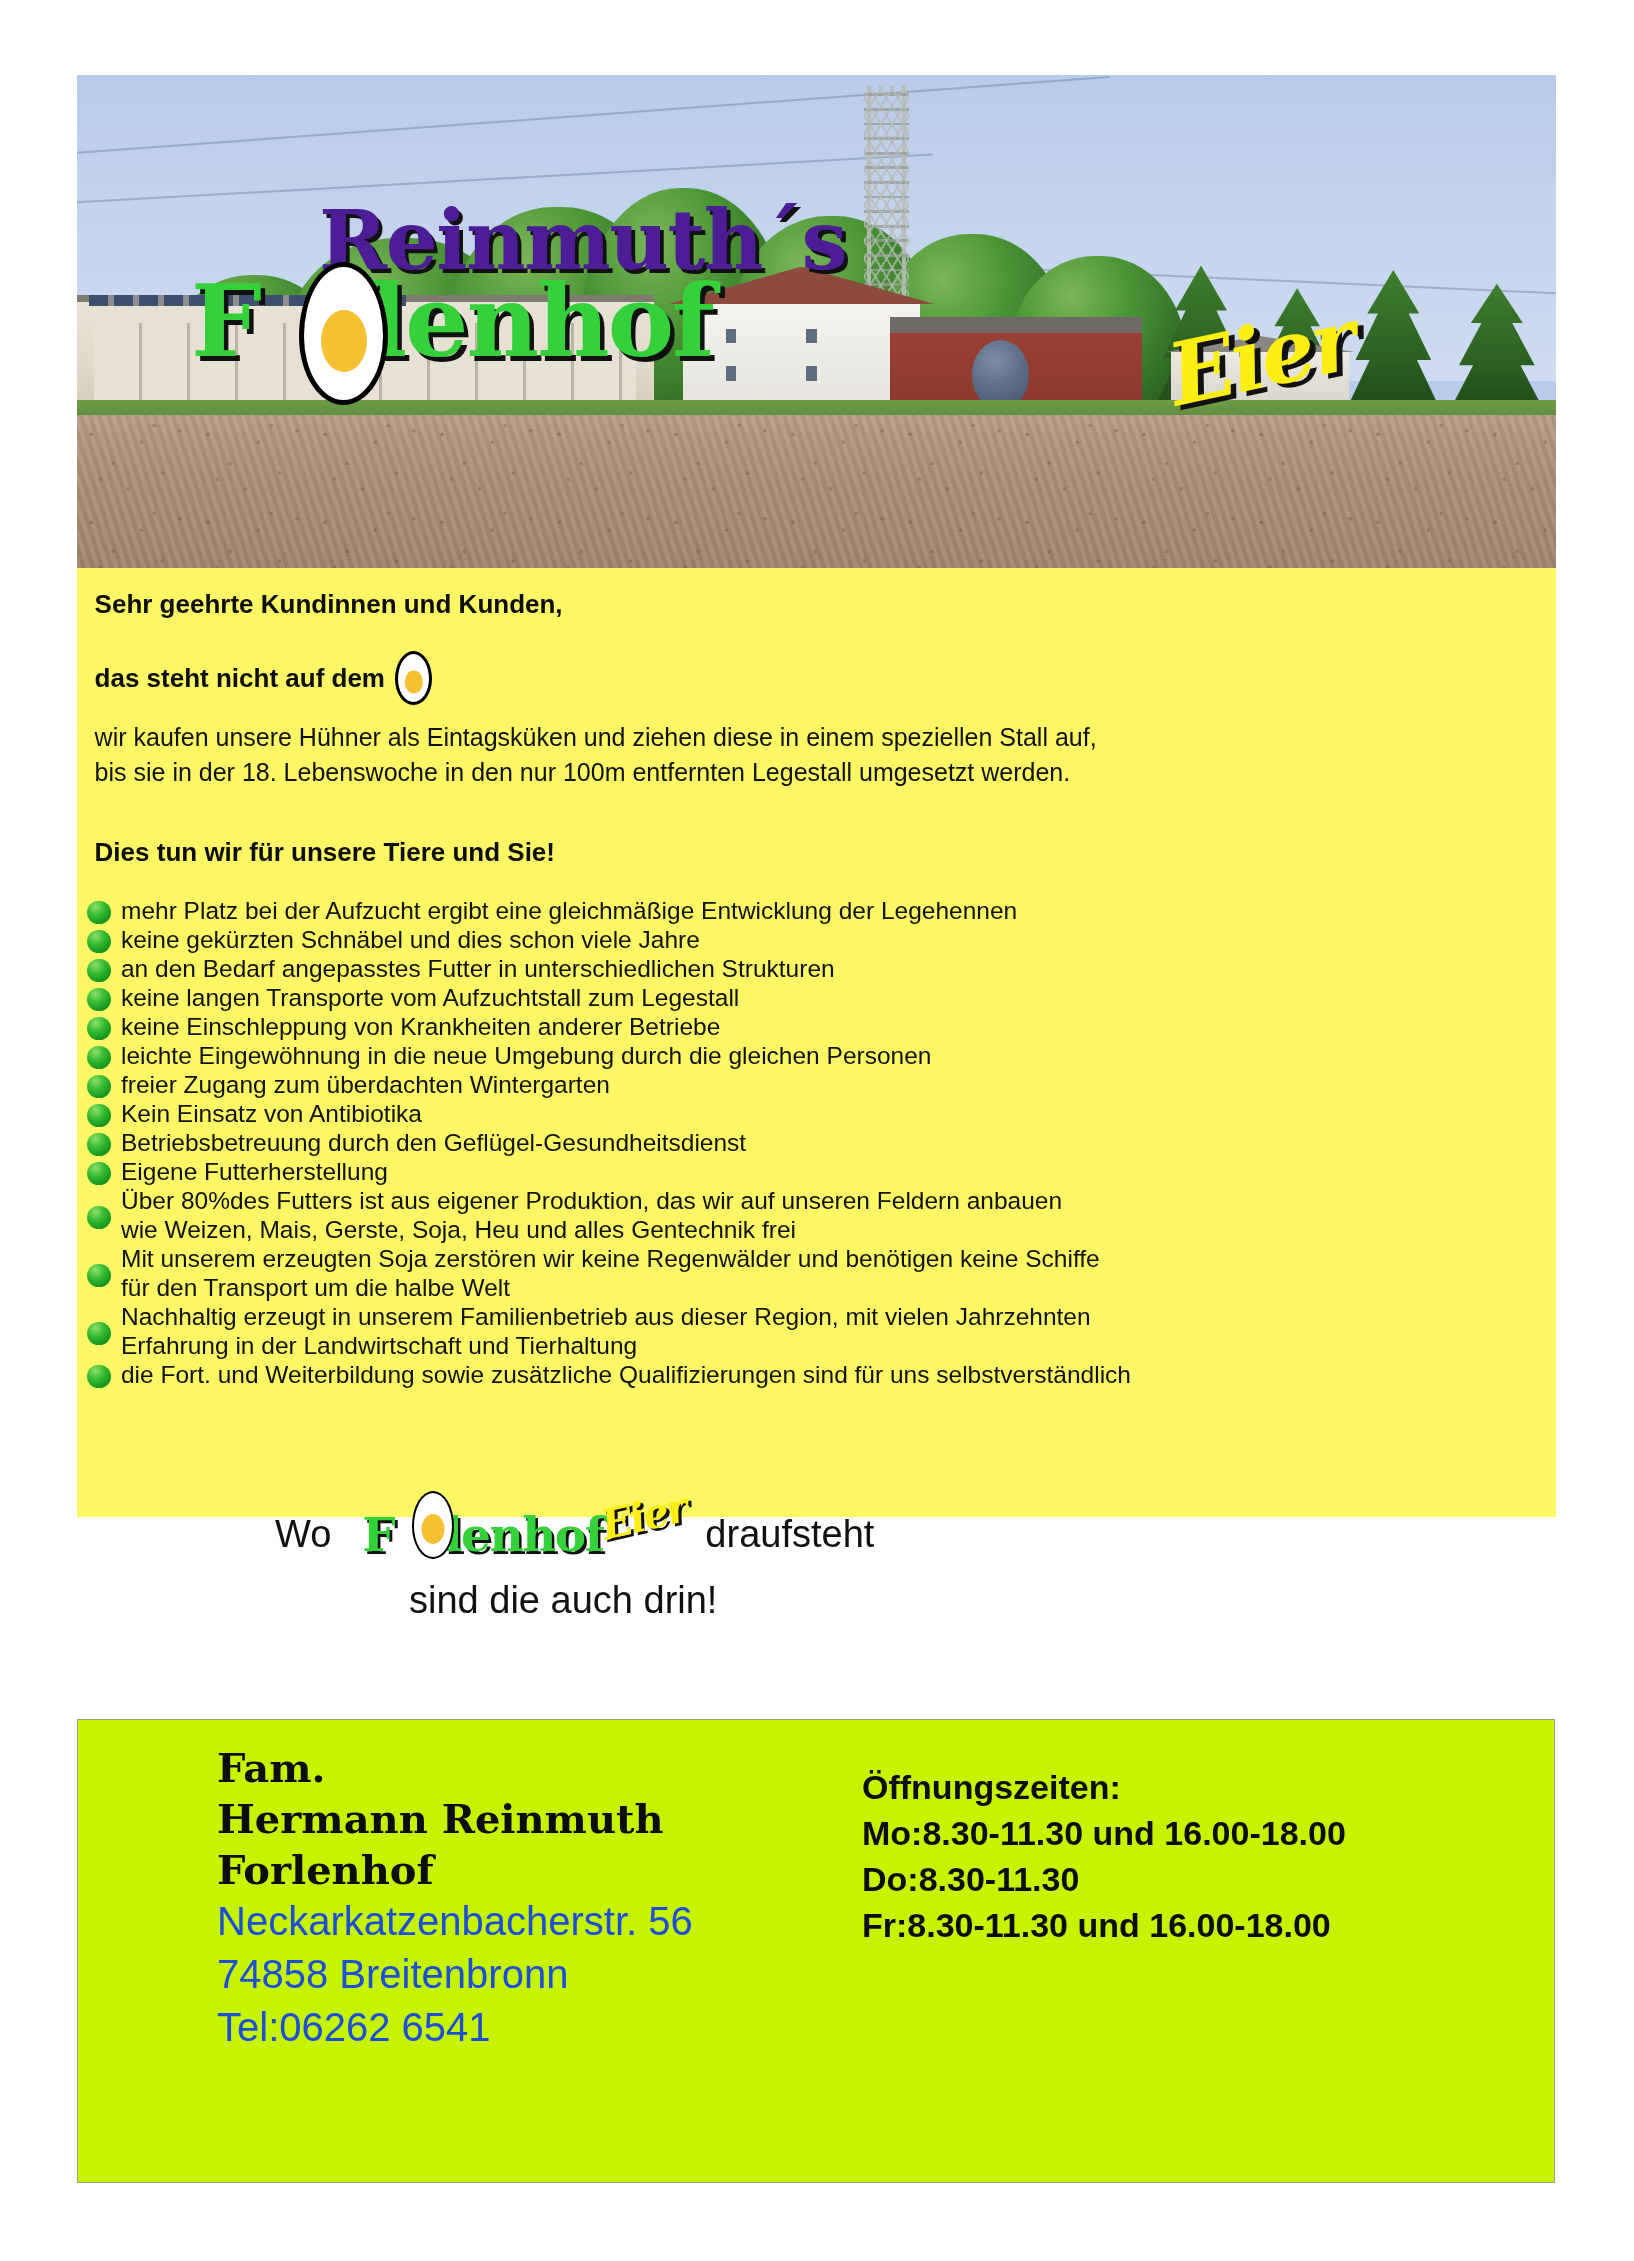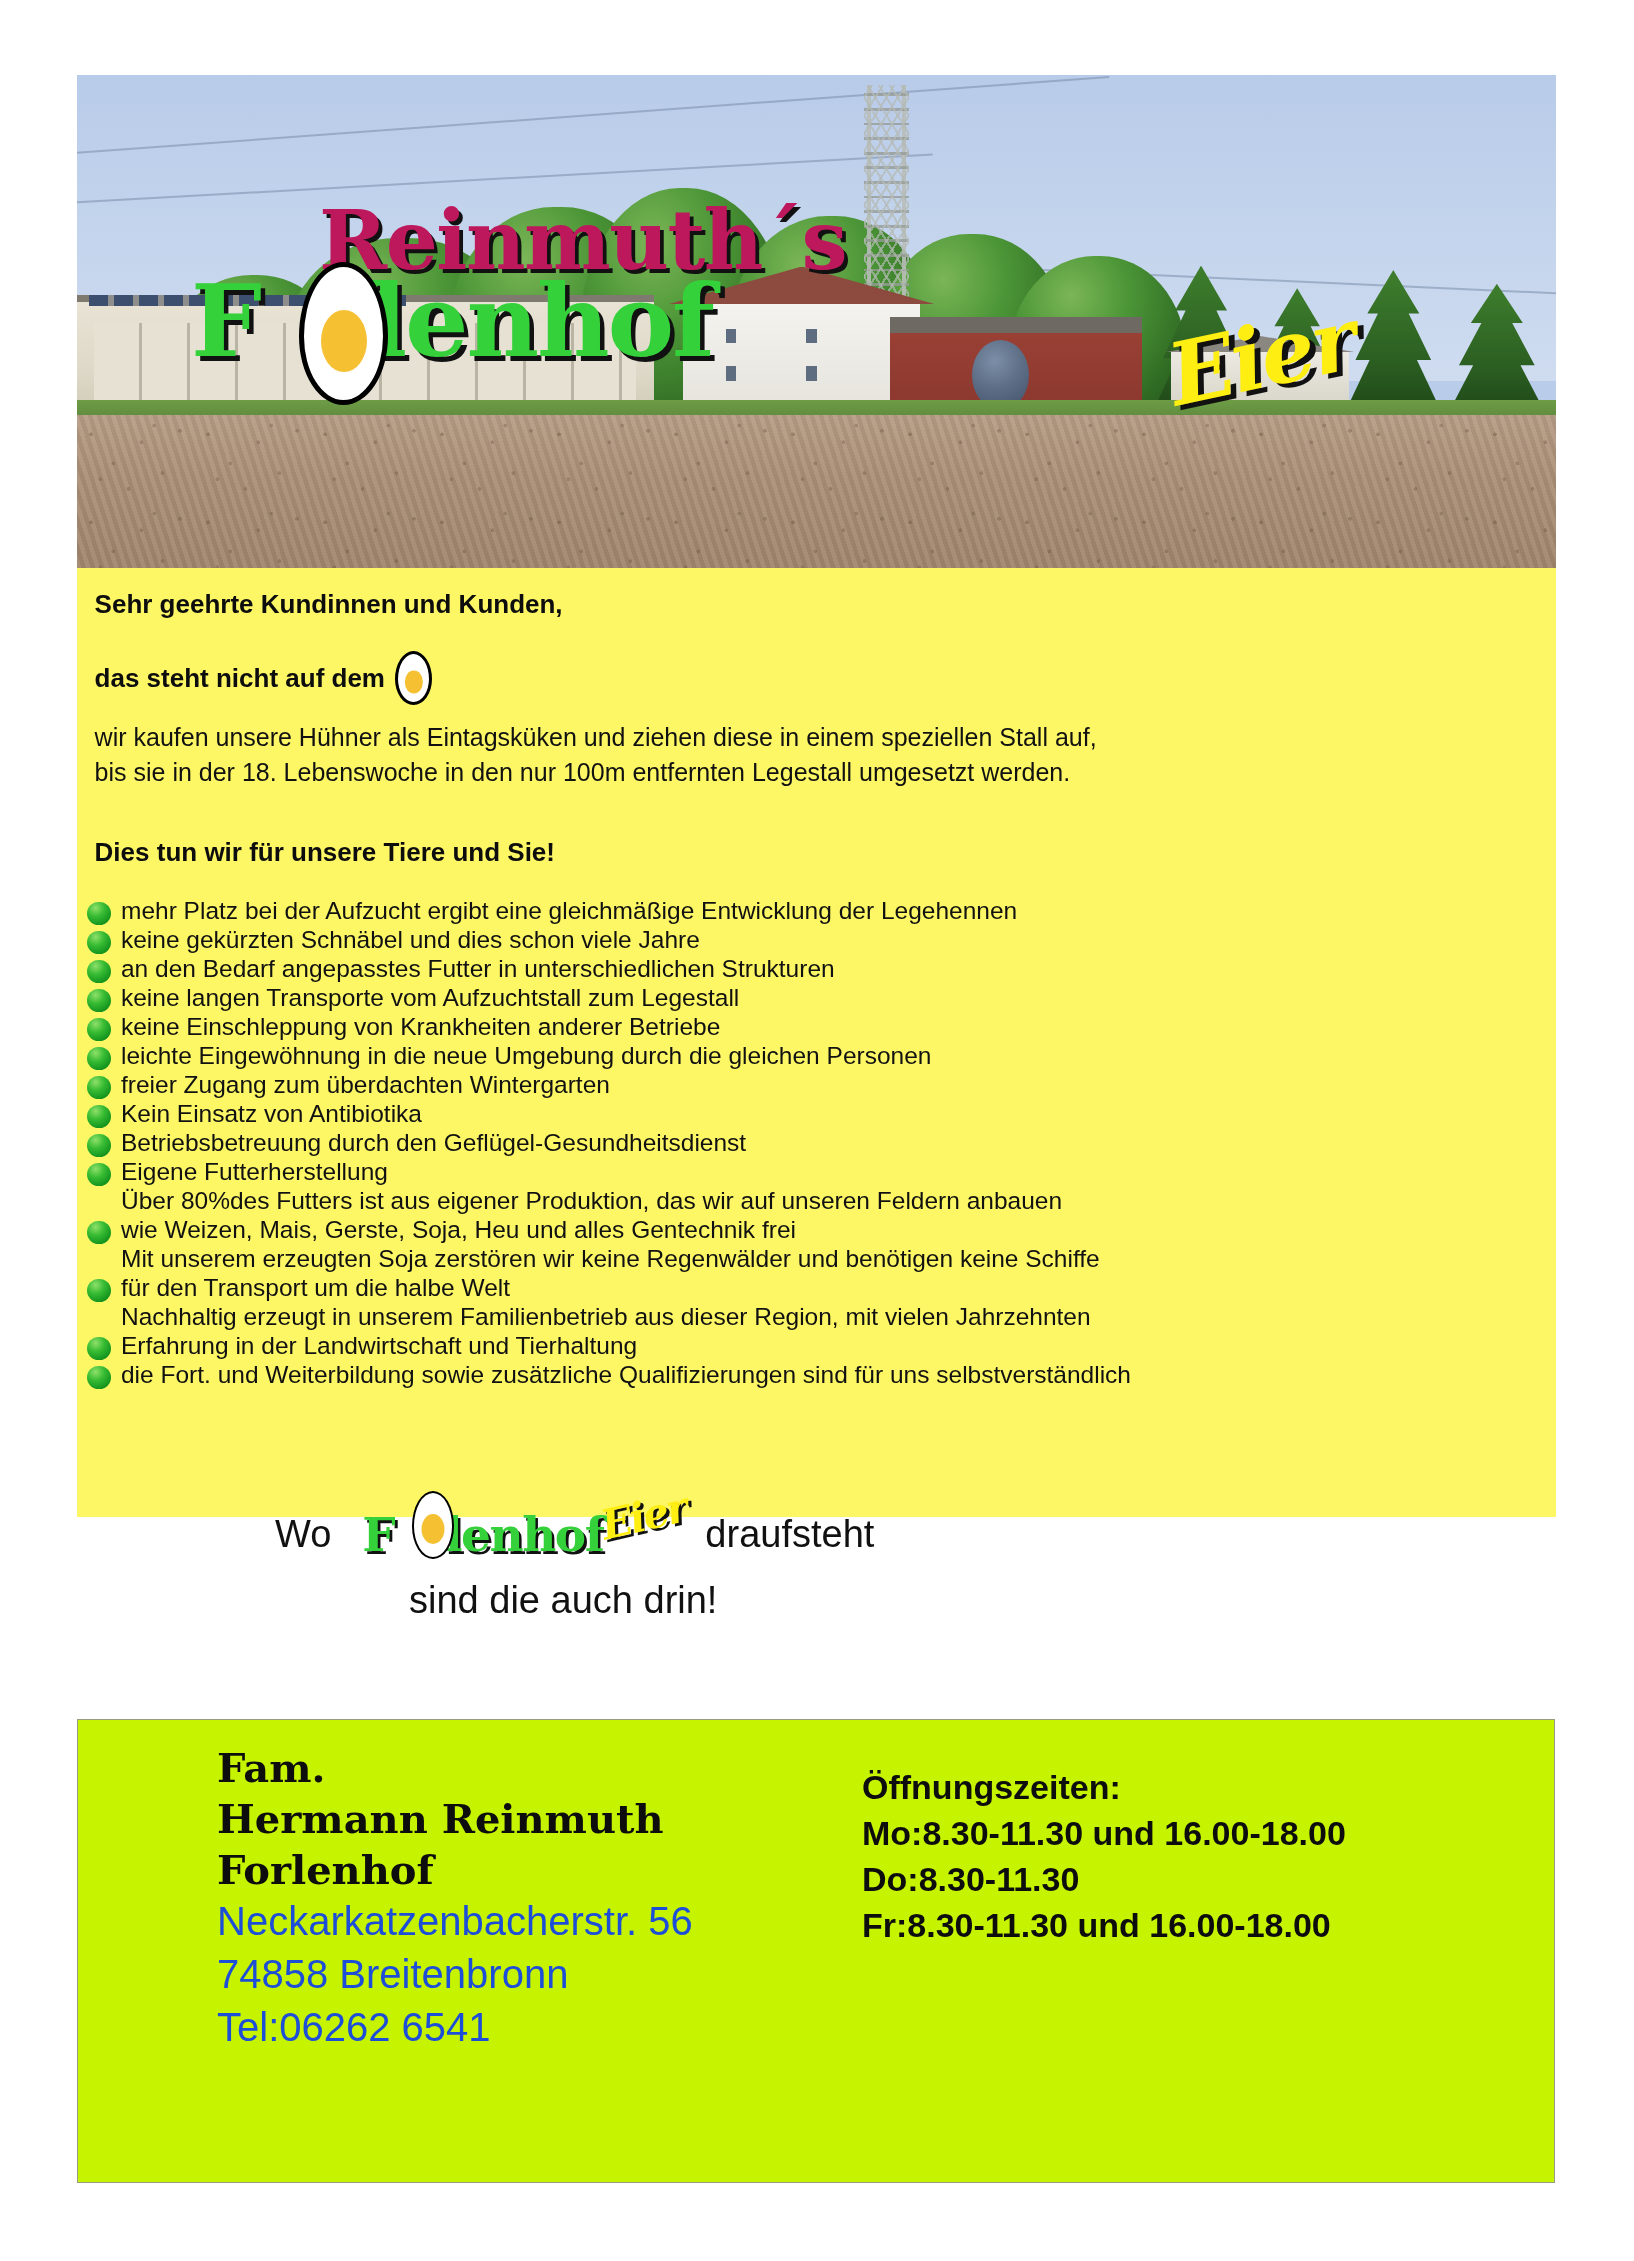--- a/index.html
+++ b/index.html
@@ -150,21 +150,21 @@
   }
 
   
   .logo-top {
     position: absolute;
     left: 242px; top: 117px;
     font-family: "DejaVu Serif", serif;
     font-weight: bold;
     font-size: 82px;
     letter-spacing: -1.5px;
-    color: #be185d;
+    color: #4c1d95;
     text-shadow: 3.7px 4.4px 0 #111111;
     white-space: nowrap;
   }
   .logo-main {
     position: absolute;
     left: 114px; top: 187px;
     white-space: nowrap;
     display: flex;
     align-items: center;
   }
@@ -268,21 +268,21 @@
 
   
   .bullets {
     position: absolute;
     left: 10.3px;
     top: 328px;
     width: 1457px;
   }
   .bullet-row {
     display: flex;
-    align-items: flex-end;
+    align-items: center;
     margin-bottom: 0px;
   }
   .dot {
     flex: 0 0 auto;
     width: 23.4px; height: 23.4px;
     margin-top: 4.4px;
     margin-right: 10.3px;
     border-radius: 50%;
     background: radial-gradient(circle at 36% 26%, #8ee06a 0%, #37bb33 38%, #0f8f1b 80%, #0a6d14 100%);
   }

